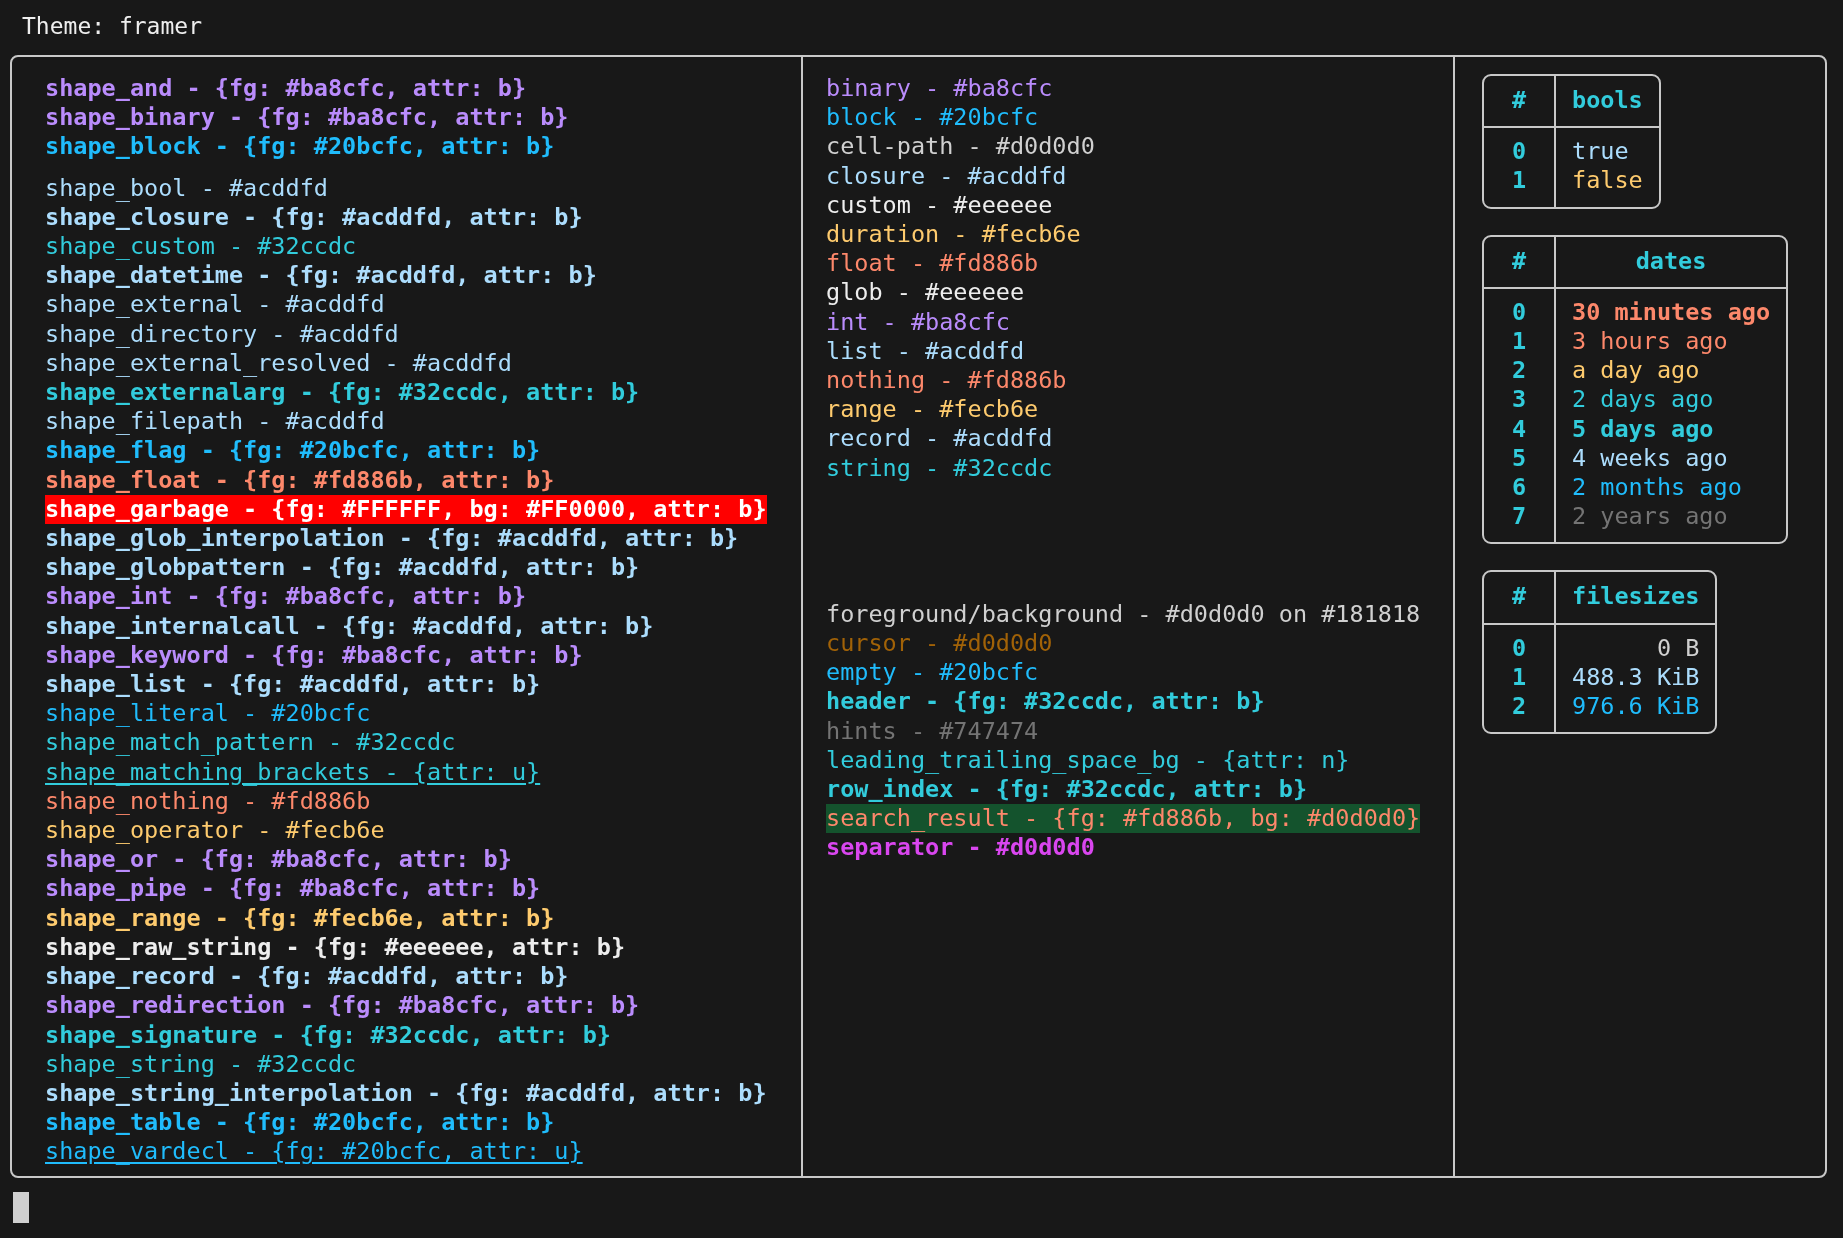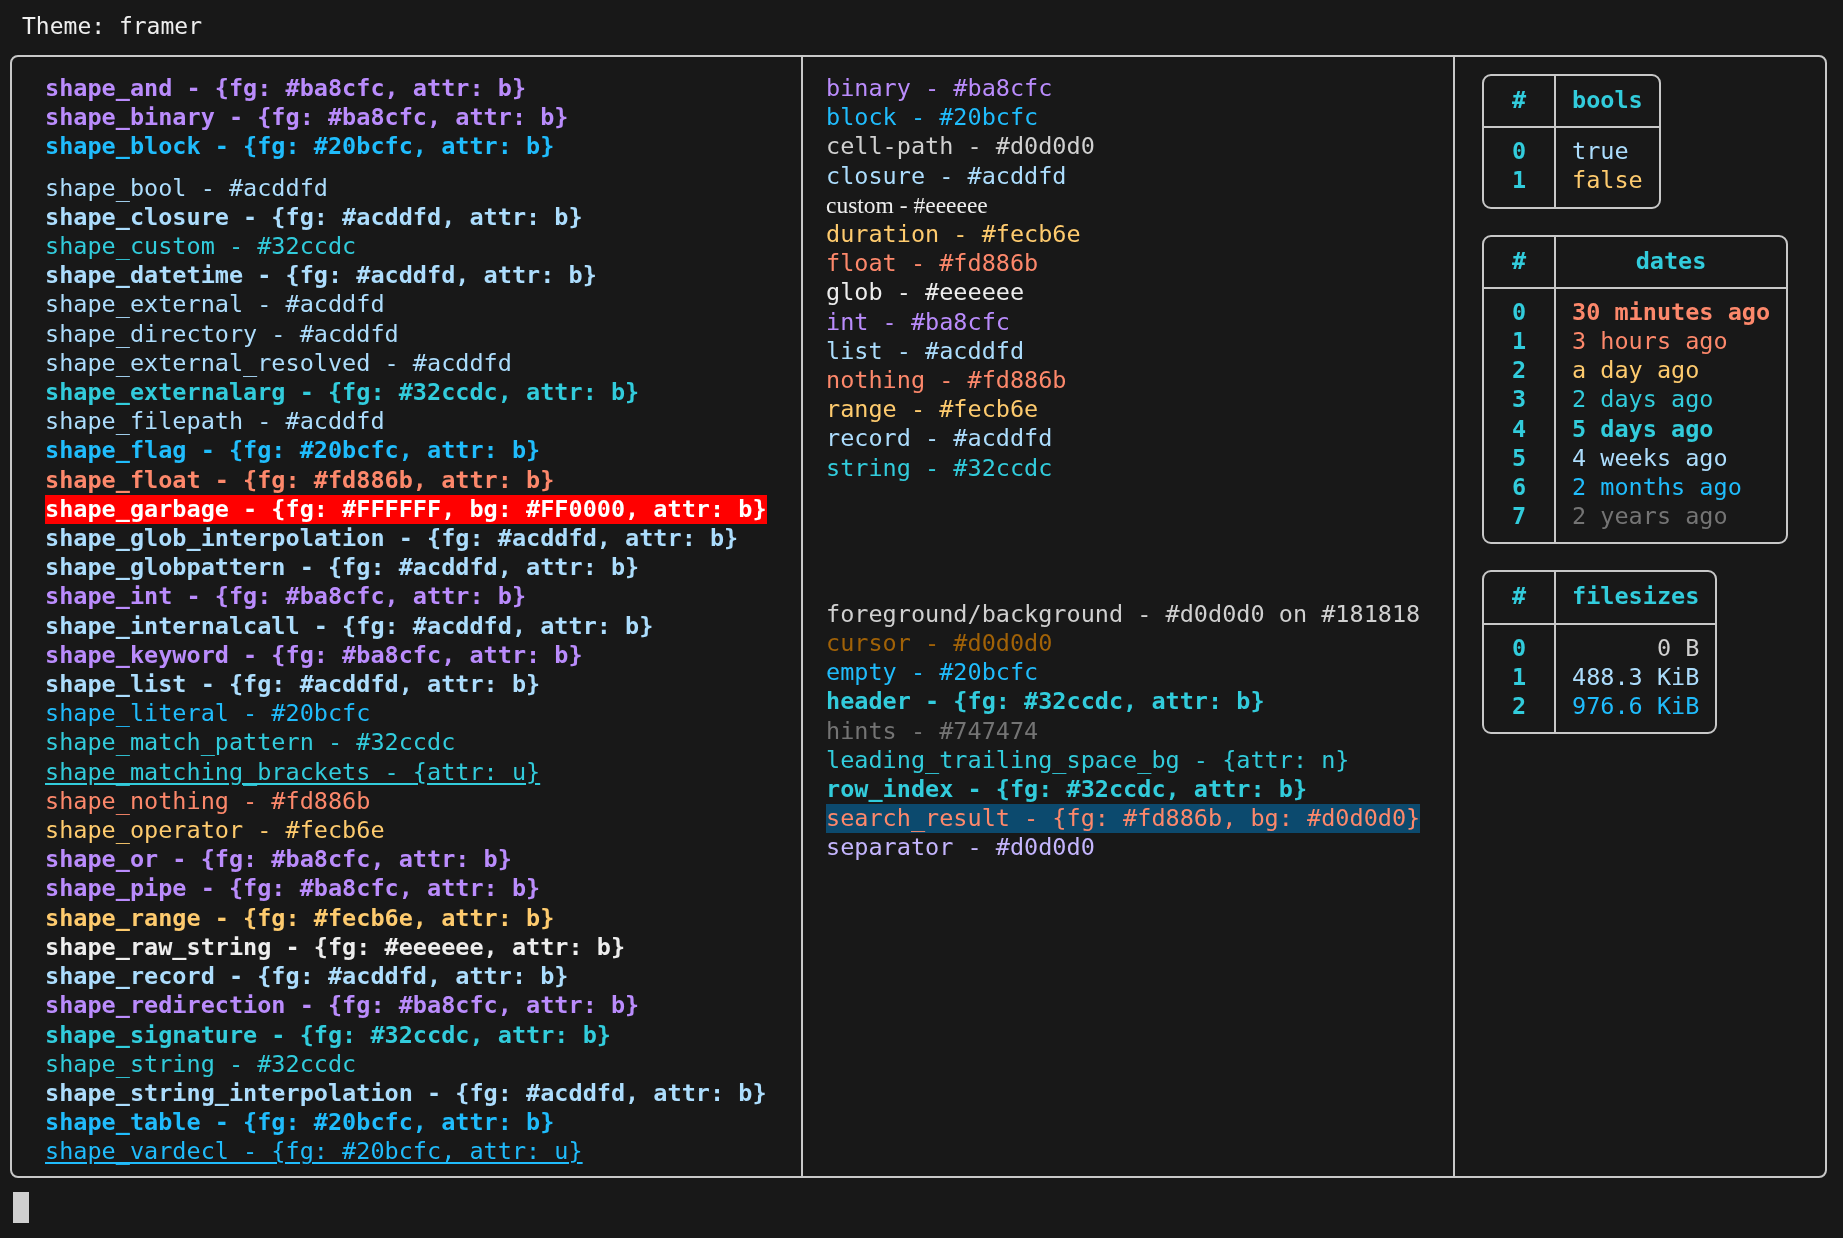--- a/index.html
+++ b/index.html
@@ -160,42 +160,42 @@
         <div class="line b" style="color: rgb(32, 188, 252);">shape_table - {fg: #20bcfc, attr: b}</div>
         <div class="line u" style="color: rgb(32, 188, 252);">shape_vardecl - {fg: #20bcfc, attr: u}</div>
       </div>
 
     <div class="col col-mid">
       <div id="col-types">
           <div class="line" style="color: rgb(186, 140, 252);">binary - #ba8cfc</div>
           <div class="line" style="color: rgb(32, 188, 252);">block - #20bcfc</div>
           <div class="line" style="color: rgb(208, 208, 208);">cell-path - #d0d0d0</div>
           <div class="line" style="color: rgb(172, 221, 253);">closure - #acddfd</div>
-          <div class="line" style="color: rgb(238, 238, 238); font-family: Liberation Serif, serif;">custom - #eeeeee</div>
+          <div class="line" style="color: rgb(238, 238, 238);">custom - #eeeeee</div>
           <div class="line" style="color: rgb(254, 203, 110);">duration - #fecb6e</div>
           <div class="line" style="color: rgb(253, 136, 107);">float - #fd886b</div>
           <div class="line" style="color: rgb(238, 238, 238);">glob - #eeeeee</div>
           <div class="line" style="color: rgb(186, 140, 252);">int - #ba8cfc</div>
           <div class="line" style="color: rgb(172, 221, 253);">list - #acddfd</div>
           <div class="line" style="color: rgb(253, 136, 107);">nothing - #fd886b</div>
           <div class="line" style="color: rgb(254, 203, 110);">range - #fecb6e</div>
           <div class="line" style="color: rgb(172, 221, 253);">record - #acddfd</div>
           <div class="line" style="color: rgb(50, 204, 220);">string - #32ccdc</div>
         </div>
       <div class="gap-big"></div>
       <div id="col-ui">
           <div class="line" style="color: rgb(208, 208, 208);">foreground/background - #d0d0d0 on #181818</div>
           <div class="line" style="color: #a16207;">cursor - #d0d0d0</div>
           <div class="line" style="color: rgb(32, 188, 252);">empty - #20bcfc</div>
           <div class="line b" style="color: rgb(50, 204, 220);">header - {fg: #32ccdc, attr: b}</div>
           <div class="line" style="color: rgb(116, 116, 116);">hints - #747474</div>
           <div class="line" style="color: rgb(50, 204, 220);">leading_trailing_space_bg - {attr: n}</div>
           <div class="line b" style="color: rgb(50, 204, 220);">row_index - {fg: #32ccdc, attr: b}</div>
-          <div class="line" style="color: rgb(253, 136, 107); background: #0c4a6e;">search_result - {fg: #fd886b, bg: #d0d0d0}</div>
-          <div class="line" style="color: #c4b5fd;">separator - #d0d0d0</div>
+          <div class="line" style="color: rgb(253, 136, 107); background: #14532d;">search_result - {fg: #fd886b, bg: #d0d0d0}</div>
+          <div class="line" style="color: #d946ef; font-weight: bold;">separator - #d0d0d0</div>
         </div>
     </div>
 
     <div class="col col-right" id="col-tables">
         <div class="tbl">
           <table>
             <thead>
               <tr class="hdr">
                 <th class="idx" style="color: rgb(50, 204, 220);">#</th>
                 <th class="val" style="color: rgb(50, 204, 220);">bools</th>

